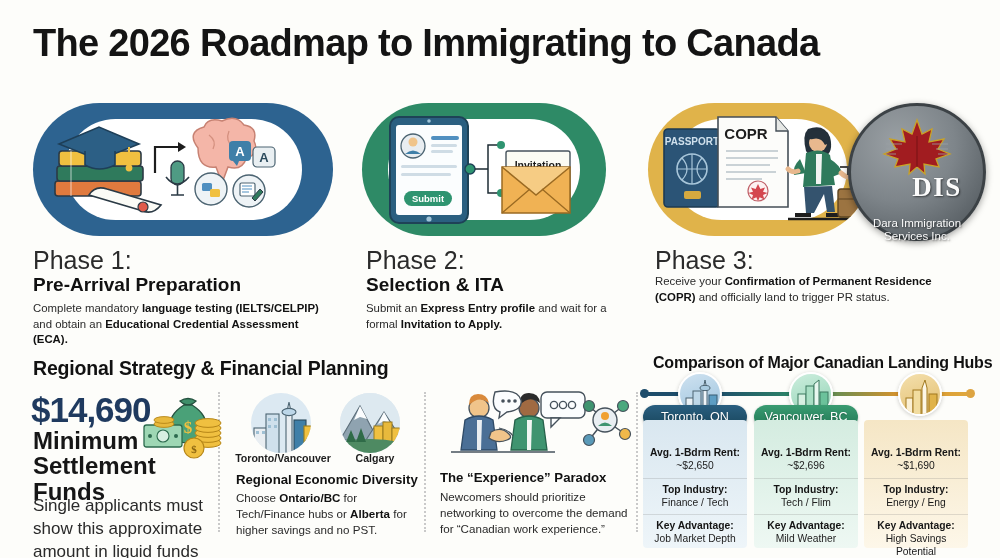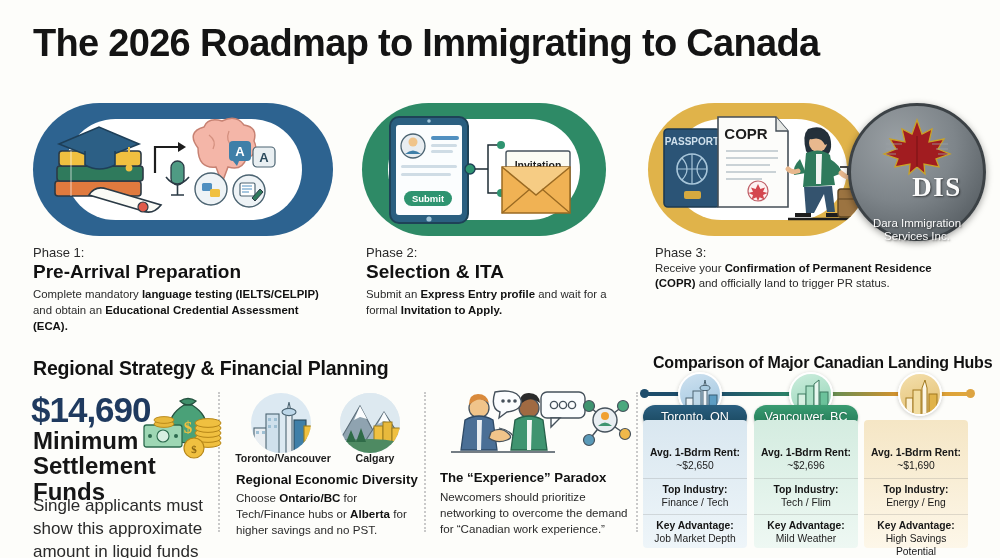--- a/index.html
+++ b/index.html
@@ -25,21 +25,21 @@
     background: #ffffff; border-radius: 60px;
   }
   .p1 { left: 33px; top: 103px; width: 300px; height: 133px; background: #2d6390; }
   .p2 { left: 362px; top: 103px; width: 244px; height: 133px; background: #2e8a66; }
   .p3 { left: 648px; top: 103px; width: 222px; height: 133px; background: #e0b34a; }
 
   .art-svg { position: absolute; left: 0; top: 0; width: 100%; height: 100%; }
 
   
   .phase-txt { position: absolute; }
-  .ph-kicker { font-size: 13px; color: #2b2b2b; line-height: 1.12; }
+  .ph-kicker { font-size: 25px; color: #2b2b2b; line-height: 1.12; }
   .ph-title  { font-size: 19px; font-weight: bold; color: #111; line-height: 1.15; margin-bottom: 5px;}
   .ph-body   { font-size: 11.4px; color: #2a2a2a; line-height: 1.38; }
   .ph-body b { font-weight: bold; color: #111; }
   .t1 { left: 33px; top: 246px; width: 300px; }
   .t2 { left: 366px; top: 246px; width: 268px; }
   .t3 { left: 655px; top: 246px; width: 290px; }
 
   
   .logo {
     position: absolute; left: 848px; top: 103px; width: 138px; height: 138px;

